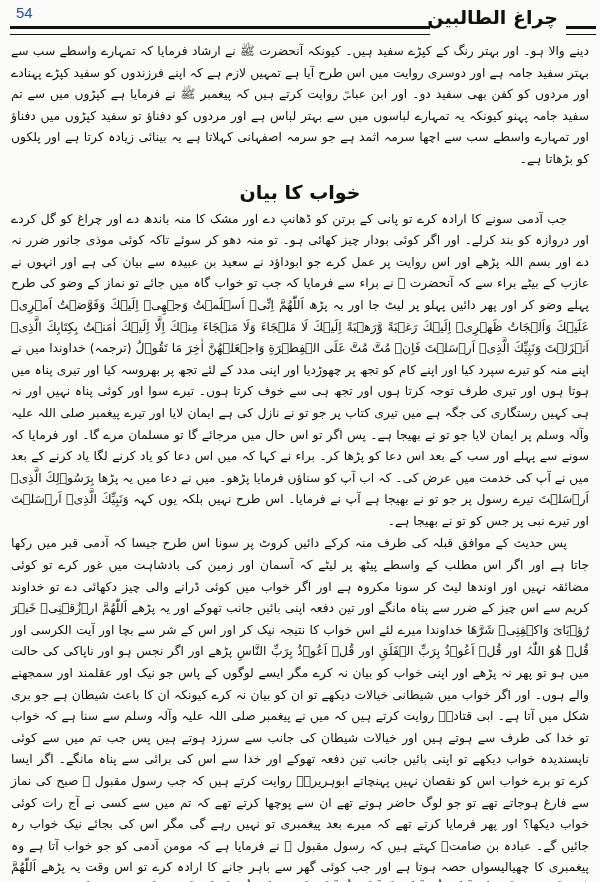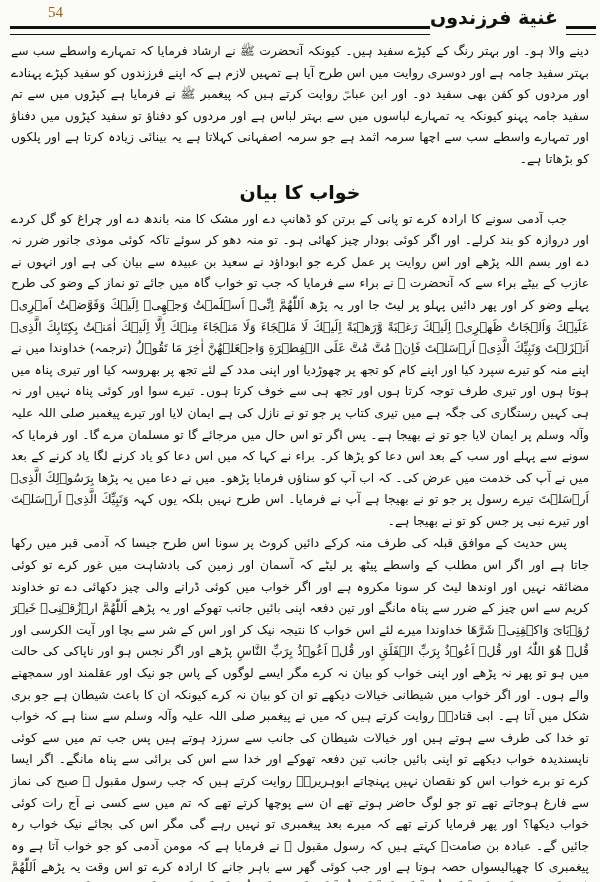--- a/index.html
+++ b/index.html
@@ -7,23 +7,23 @@
       width:600px; height:882px; overflow:hidden;
       background:#fbfbf8;
       font-family: "DejaVu Sans", sans-serif;
       color:#111;
       position:relative;
     }
     .header {
       position:absolute; left:10px; top:2px; width:586px; height:34px;
     }
     .page-number {
-      position:absolute; left:38px; top:2px;
-      font-family: Liberation Serif, serif;
-      font-size:15px; color:#a16207;
+      position:absolute; left:6px; top:2px;
+      font-family: Liberation Sans, sans-serif;
+      font-size:15px; color:#1d4ed8;
     }
     .header-rule {
       position:absolute; left:0; top:24px; width:420px; height:5px;
       border-top:3px solid #111; border-bottom:1px solid #111;
     }
     .header-rule-right {
       position:absolute; right:0; top:24px; width:30px; height:5px;
       border-top:3px solid #111; border-bottom:1px solid #111;
     }
     .book-title {
@@ -41,21 +41,21 @@
       text-align:center; font-size:19px; font-weight:bold;
       line-height:30px; margin:6px 0 2px 0; text-align-last:center;
     }
   </style>
 </head>
 <body>
 
 <div class="header">
   <span class="page-number">54</span>
   <div class="header-rule"></div>
-  <span class="book-title">غنية فرزندوں</span>
+  <span class="book-title">چراغ الطالبين</span>
   <div class="header-rule-right"></div>
 </div>
 
 <div class="content">
   <p class="para">دینے والا ہو۔ اور بہتر رنگ کے کپڑے سفید ہیں۔ کیونکہ آنحضرت ﷺ نے ارشاد فرمایا کہ تمہارے واسطے سب سے بہتر سفید جامہ ہے اور دوسری روایت میں اس طرح آیا ہے تمہیں لازم ہے کہ اپنے فرزندوں کو سفید کپڑے پہنادے اور مردوں کو کفن بھی سفید دو۔ اور ابن عباسؓ روایت کرتے ہیں کہ پیغمبر ﷺ نے فرمایا ہے کپڑوں میں سے تم سفید جامہ پہنو کیونکہ یہ تمہارے لباسوں میں سے بہتر لباس ہے اور مردوں کو دفناؤ تو سفید کپڑوں میں دفناؤ اور تمہارے واسطے سب سے اچھا سرمہ اثمد ہے جو سرمہ اصفہانی کہلاتا ہے یہ بینائی زیادہ کرتا ہے اور پلکوں کو بڑھاتا ہے۔</p>
   <div class="section-heading">خواب کا بیان</div>
   <p class="para indent">جب آدمی سونے کا ارادہ کرے تو پانی کے برتن کو ڈھانپ دے اور مشک کا منہ باندھ دے اور چراغ کو گل کردے اور دروازہ کو بند کرلے۔ اور اگر کوئی بودار چیز کھائی ہو۔ تو منہ دھو کر سوئے تاکہ کوئی موذی جانور ضرر نہ دے اور بسم اللہ پڑھے اور اس روایت پر عمل کرے جو ابوداؤد نے سعید بن عبیدہ سے بیان کی ہے اور انہوں نے عازب کے بیٹے براء سے کہ آنحضرت ﷺ نے براء سے فرمایا کہ جب تو خواب گاہ میں جائے تو نماز کے وضو کی طرح پہلے وضو کر اور پھر دائیں پہلو پر لیٹ جا اور یہ پڑھ اَللّٰھُمَّ اِنِّیۡ اَسۡلَمۡتُ وَجۡھِیۡ اِلَیۡكَ وَفَوَّضۡتُ اَمۡرِیۡ عَلَیۡكَ وَاَلۡجَاتُ ظَھۡرِیۡ اِلَیۡكَ رَغۡبَةً وَّرَھۡبَةً اِلَیۡكَ لَا مَلۡجَاءَ وَلَا مَنۡجَاءَ مِنۡكَ اِلَّا اِلَیۡكَ اٰمَنۡتُ بِكِتَابِكَ الَّذِیۡ اَنۡزَلۡتَ وَنَبِیِّكَ الَّذِیۡ اَرۡسَلۡتَ فَاِنۡ مُتَّ مُتَّ عَلَی الۡفِطۡرَةِ وَاجۡعَلۡھُنَّ اٰخِرَ مَا تَقُوۡلُ (ترجمہ) خداوندا میں نے اپنے منہ کو تیرے سپرد کیا اور اپنے کام کو تجھ پر چھوڑدیا اور اپنی مدد کے لئے تجھ پر بھروسہ کیا اور تیری پناہ میں ہوتا ہوں اور تیری طرف توجہ کرتا ہوں اور تجھ ہی سے خوف کرتا ہوں۔ تیرے سوا اور کوئی پناہ نہیں اور نہ ہی کہیں رستگاری کی جگہ ہے میں تیری کتاب پر جو تو نے نازل کی ہے ایمان لایا اور تیرے پیغمبر صلی اللہ علیہ وآلہ وسلم پر ایمان لایا جو تو نے بھیجا ہے۔ پس اگر تو اس حال میں مرجائے گا تو مسلمان مرے گا۔ اور فرمایا کہ سونے سے پہلے اور سب کے بعد اس دعا کو پڑھا کر۔ براء نے کہا کہ میں اس دعا کو یاد کرنے لگا یاد کرنے کے بعد میں نے آپ کی خدمت میں عرض کی۔ کہ اب آپ کو سناؤں فرمایا پڑھو۔ میں نے دعا میں یہ پڑھا بِرَسُوۡلِكَ الَّذِیۡ اَرۡسَلۡتَ تیرے رسول پر جو تو نے بھیجا ہے آپ نے فرمایا۔ اس طرح نہیں بلکہ یوں کہہ وَنَبِیِّكَ الَّذِیۡ اَرۡسَلۡتَ اور تیرے نبی پر جس کو تو نے بھیجا ہے۔</p>
   <p class="para indent">پس حدیث کے موافق قبلہ کی طرف منہ کرکے دائیں کروٹ پر سونا اس طرح جیسا کہ آدمی قبر میں رکھا جاتا ہے اور اگر اس مطلب کے واسطے پیٹھ پر لیٹے کہ آسمان اور زمین کی بادشاہت میں غور کرے تو کوئی مضائقہ نہیں اور اوندھا لیٹ کر سونا مکروہ ہے اور اگر خواب میں کوئی ڈرانے والی چیز دکھائی دے تو خداوند کریم سے اس چیز کے ضرر سے پناہ مانگے اور تین دفعہ اپنی بائیں جانب تھوکے اور یہ پڑھے اَللّٰھُمَّ ارۡزُقۡنِیۡ خَیۡرَ رُؤۡیَایَ وَاکۡفِنِیۡ شَرَّھَا خداوندا میرے لئے اس خواب کا نتیجہ نیک کر اور اس کے شر سے بچا اور آیت الکرسی اور قُلۡ ھُوَ اللّٰہُ اور قُلۡ اَعُوۡذُ بِرَبِّ الۡفَلَقِ اور قُلۡ اَعُوۡذُ بِرَبِّ النَّاسِ پڑھے اور اگر نجس ہو اور ناپاکی کی حالت میں ہو تو پھر نہ پڑھے اور اپنی خواب کو بیان نہ کرے مگر ایسے لوگوں کے پاس جو نیک اور عقلمند اور سمجھنے والے ہوں۔ اور اگر خواب میں شیطانی خیالات دیکھے تو ان کو بیان نہ کرے کیونکہ ان کا باعث شیطان ہے جو بری شکل میں آتا ہے۔ ابی قتادہؓ روایت کرتے ہیں کہ میں نے پیغمبر صلی اللہ علیہ وآلہ وسلم سے سنا ہے کہ خواب تو خدا کی طرف سے ہوتے ہیں اور خیالات شیطان کی جانب سے سرزد ہوتے ہیں پس جب تم میں سے کوئی ناپسندیدہ خواب دیکھے تو اپنی بائیں جانب تین دفعہ تھوکے اور خدا سے اس کی برائی سے پناہ مانگے۔ اگر ایسا کرے تو برے خواب اس کو نقصان نہیں پہنچاتے ابوہریرہؓ روایت کرتے ہیں کہ جب رسول مقبول ﷺ صبح کی نماز سے فارغ ہوجاتے تھے تو جو لوگ حاضر ہوتے تھے ان سے پوچھا کرتے تھے کہ تم میں سے کسی نے آج رات کوئی خواب دیکھا؟ اور پھر فرمایا کرتے تھے کہ میرے بعد پیغمبری تو نہیں رہے گی مگر اس کی بجائے نیک خواب رہ جائیں گے۔ عبادہ بن صامتؓ کہتے ہیں کہ رسول مقبول ﷺ نے فرمایا ہے کہ مومن آدمی کو جو خواب آتا ہے وہ پیغمبری کا چھیالیسواں حصہ ہوتا ہے اور جب کوئی گھر سے باہر جانے کا ارادہ کرے تو اس وقت یہ پڑھے اَللّٰھُمَّ اِنِّیۡ اَعُوۡذُبِكَ اَنۡ اَضِلَّ اَوۡ اُضَلَّ اَوۡ اَزِلَّ اَوۡ اُزَلَّ اَوۡ اَظۡلِمَ اَوۡ اُظۡلَمَ اَوۡ اَجۡھَلَ اَوۡ یُجۡھَلَ عَلَیَّ خداوندا میں اس سے پناہ مانگتا ہوں کہ میں گمراہ ہوجاؤں یا گمراہ کیا جاؤں یا پھسلوں یا پھسلایا جاؤں یا ظلم کروں یا ظلم کیا جاؤں یا نادان بنوں یا نادان بنایا جاؤں۔ شعبی حضرت ام سلمہ سے روایت کرتے ہیں کہ آپ نے فرمایا ہے جب پیغمبر خدا میرے گھر سے تشریف لے جایا کرتے تھے۔ تو اس وقت آپ آسمان کی طرف دیکھا کرتے تھے اور دیکھ کر یہ دعا پڑھتے تھے جو اوپر مذکور ہوئی ہے</p>
 </div>
 

